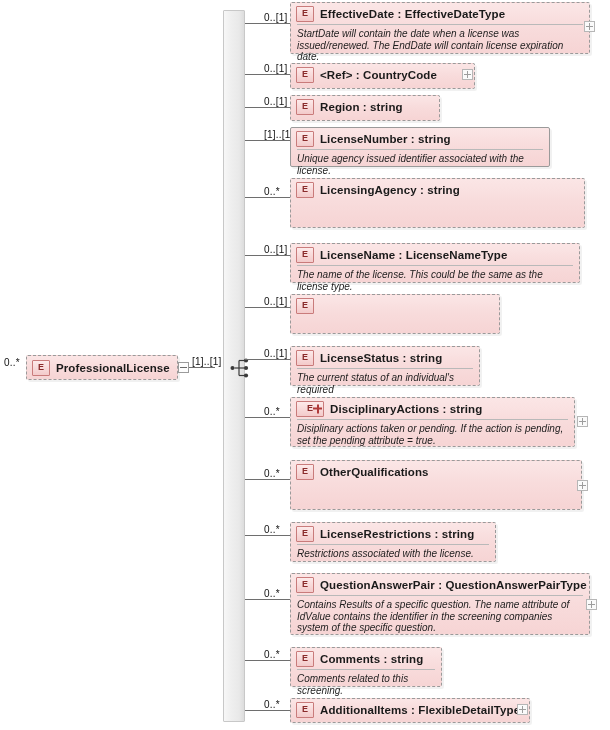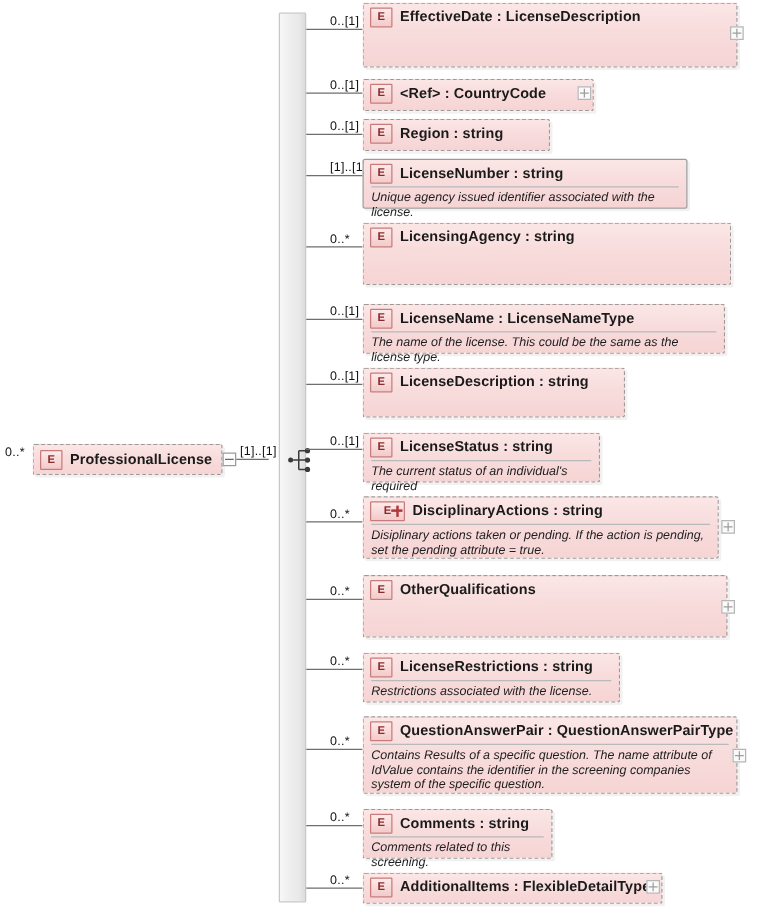--- a/index.html
+++ b/index.html
@@ -133,22 +133,23 @@
     <circle cx="16" cy="11" r="2.1" fill="#3a3a3a"></circle>
     <circle cx="16" cy="18.5" r="2.1" fill="#3a3a3a"></circle>
   </svg>
 
   <div id="children-layer">
       <div class="hline" style="left: 245px; top: 23px; width: 45px;"></div>
       <div class="card" style="left: 264px; top: 12px;">0..[1]</div>
       <div class="node" style="left: 290px; top: 2px; width: 300px; height: 52px;">
         <div class="titlerow">
           <span class="etag">E</span>
-          <span class="nm">EffectiveDate : LicenseDescription</span>
-        </div>
+          <span class="nm">EffectiveDate : EffectiveDateType</span>
+        </div>
+        <div class="doc">StartDate will contain the  date when a  license was issued/renewed.  The EndDate will contain license expiration date.</div>
       </div>
       <div class="toggle plus dim" style="left: 584px; top: 21px;"></div>
       <div class="hline" style="left: 245px; top: 74px; width: 45px;"></div>
       <div class="card" style="left: 264px; top: 63px;">0..[1]</div>
       <div class="node nodoc" style="left: 290px; top: 63px; width: 185px; height: 26px;">
         <div class="titlerow">
           <span class="etag">E</span>
           <span class="nm">&lt;Ref&gt; : CountryCode</span>
         </div>
       </div>
@@ -185,21 +186,20 @@
           <span class="etag">E</span>
           <span class="nm">LicenseName : LicenseNameType</span>
         </div>
         <div class="doc">The name of the license.  This could be the same as the license type.</div>
       </div>
       <div class="hline" style="left: 245px; top: 307px; width: 45px;"></div>
       <div class="card" style="left: 264px; top: 296px;">0..[1]</div>
       <div class="node" style="left: 290px; top: 294px; width: 210px; height: 40px;">
         <div class="titlerow">
           <span class="etag">E</span>
-          <span class="nm">LicenseDescription : string</span>
         </div>
       </div>
       <div class="hline" style="left: 245px; top: 359px; width: 45px;"></div>
       <div class="card" style="left: 264px; top: 348px;">0..[1]</div>
       <div class="node" style="left: 290px; top: 346px; width: 190px; height: 40px;">
         <div class="titlerow">
           <span class="etag">E</span>
           <span class="nm">LicenseStatus : string</span>
         </div>
         <div class="doc">The current status of an individual's required</div>

